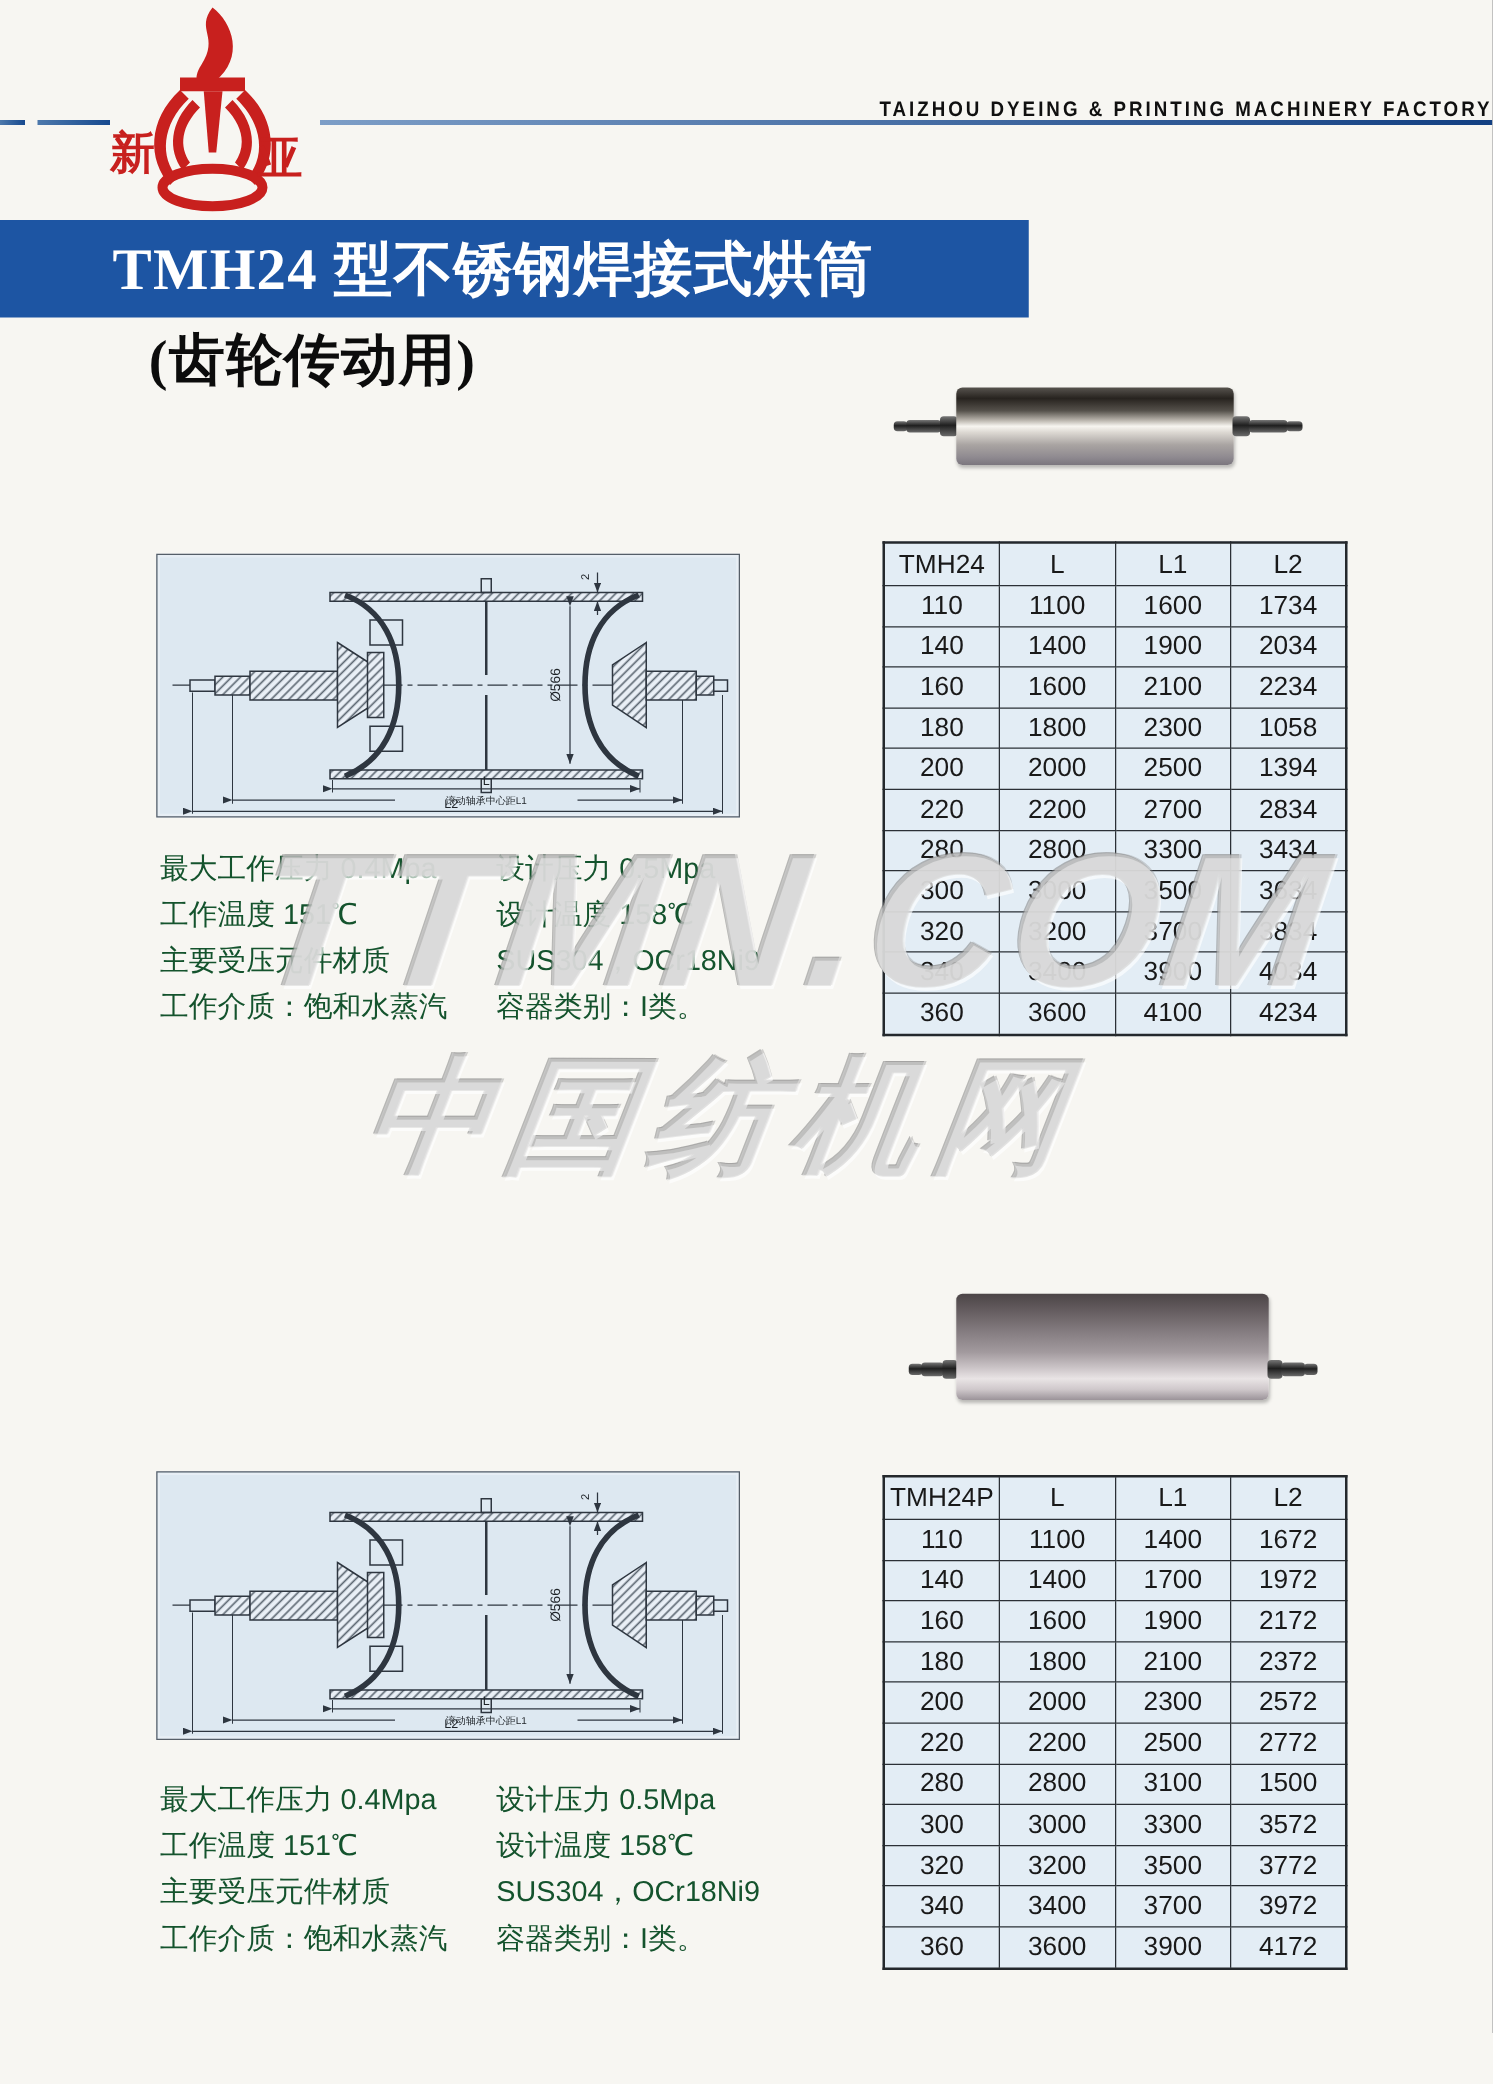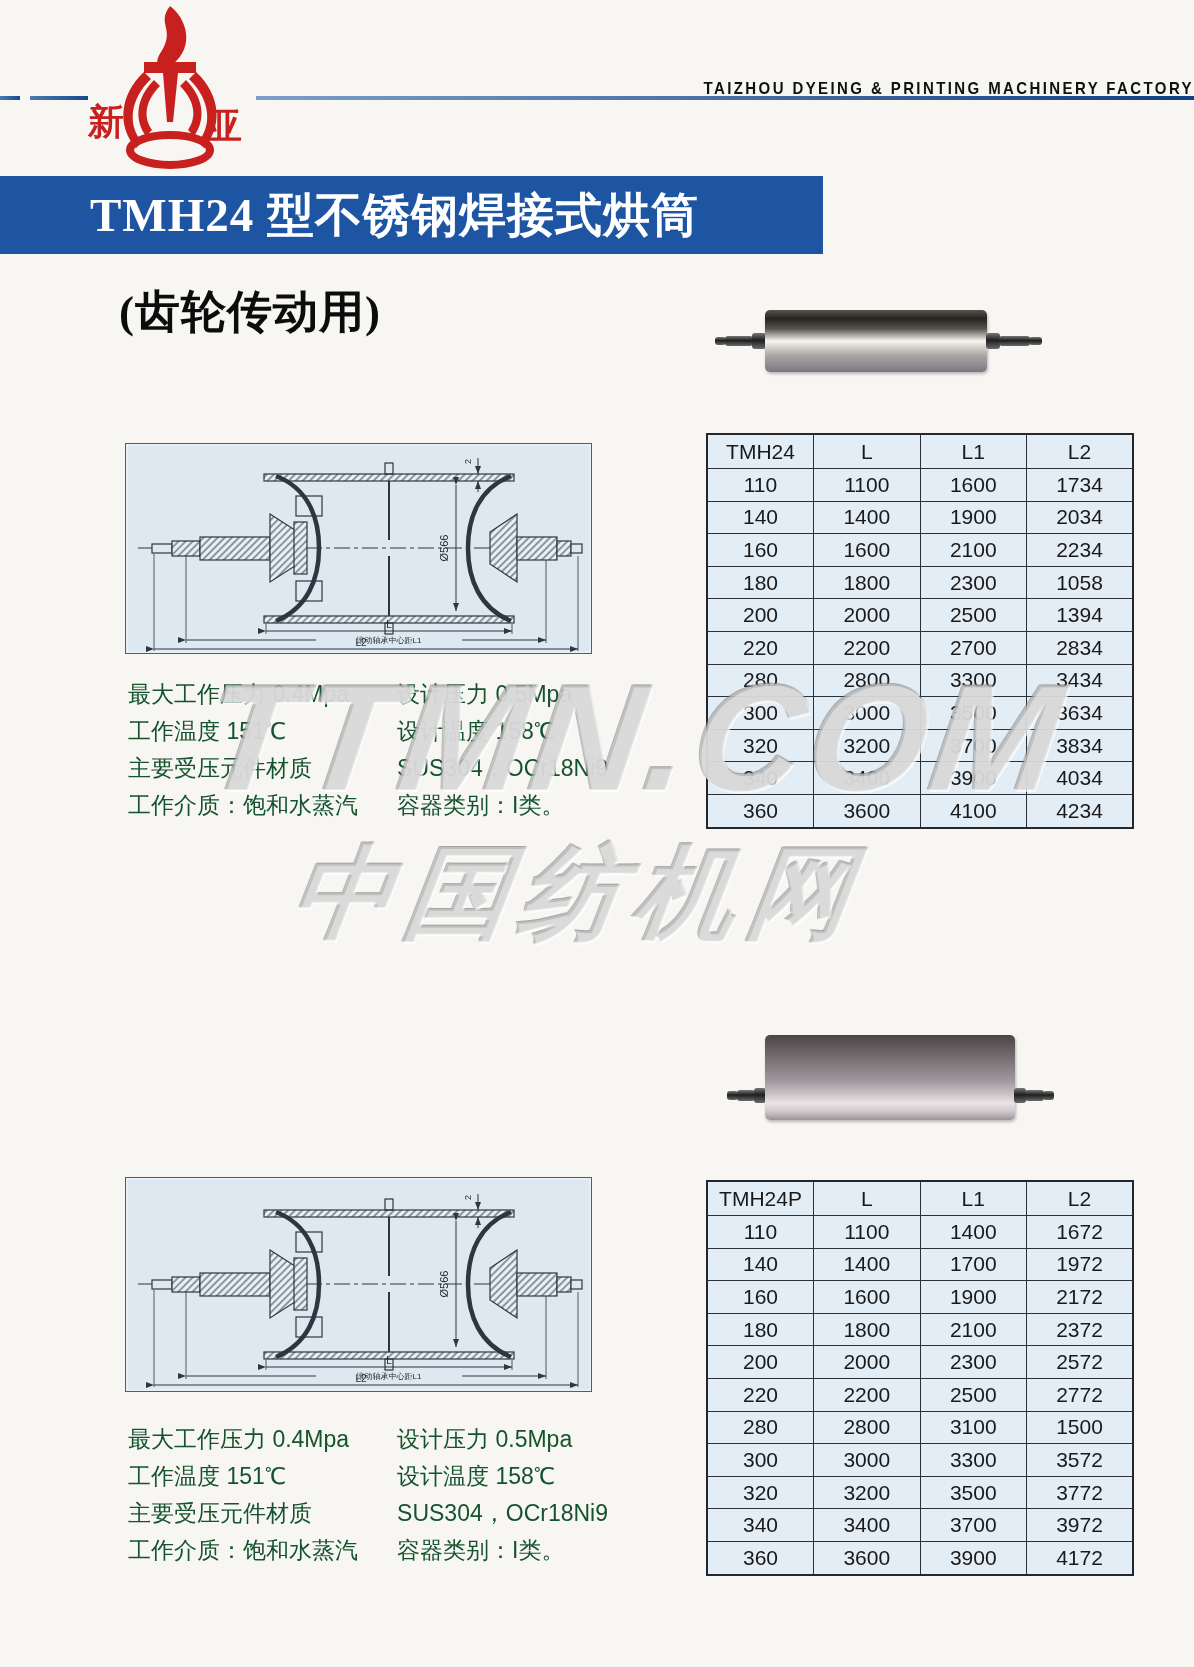--- a/index.html
+++ b/index.html
@@ -16,21 +16,21 @@
   .logo{position:absolute;left:66px;top:2px;width:196px;height:168px;}
 
   
   .banner{position:absolute;left:0;width:823px;height:78px;background:#1d55a3;color:#ffffff;
           display:flex;align-items:center;box-sizing:border-box;padding-left:90px;
           font-family:"Liberation Serif","DejaVu Serif",serif;font-weight:700;font-size:47px;
           letter-spacing:1px;}
   .banner.b1{top:176px;}
   .banner.b2{top:910px;}
   .subtitle{position:absolute;font-family:"Liberation Serif","DejaVu Serif",serif;font-weight:700;
-            font-size:45px;color:#0c0c0c;letter-spacing:1px;margin-top:24px;}
+            font-size:45px;color:#0c0c0c;letter-spacing:1px;}
   .subtitle.s1{left:119px;top:258px;}
   .subtitle.s2{left:108px;top:986px;}
 
   
   .photo{position:absolute;width:345px;height:96px;}
   .photo.ph1{left:712px;top:286px;}
   .photo.ph2{left:710px;top:1028px;}
   .roller{position:absolute;border-radius:5px;box-shadow:1px 2px 3px rgba(0,0,0,.25);}
   .ph1 .roller{left:53px;top:24px;width:222px;height:62px;
     background:linear-gradient(to bottom,#57534e 0%,#27231f 14%,#55514b 30%,#b7b2aa 42%,#f7f5f0 50%,#dcd8d2 58%,#a9a4a2 74%,#8f8a90 90%,#7b767e 100%);}
@@ -58,21 +58,21 @@
   .panel svg{display:block;width:465px;height:100%;}
 
   
   .specs{position:absolute;left:128px;width:480px;display:flex;font-size:23px;color:#14532d;}
   .specs.sp1{top:676px;}
   .specs.sp2{top:1421px;}
   .spec-col{line-height:37px;white-space:nowrap;}
   .spec-col.left{width:292px;}
 
   
-  .dtable{position:absolute;left:706px;width:428px;border-collapse:collapse;background:#e3edf5;
+  .dtable{position:absolute;left:706px;width:372px;border-collapse:collapse;background:#e3edf5;
           font-size:21px;color:#191919;border:2.5px solid #24282c;table-layout:fixed;}
   .dtable th,.dtable td{border:1.6px solid #2b3036;text-align:center;font-weight:400;
           height:31.6px;padding:0;overflow:hidden;}
   .dtable th{height:33px;}
   .dtable.t1{top:433px;}
   .dtable.t2{top:1180px;}
 
   
   .wm{position:absolute;z-index:30;pointer-events:none;font-style:italic;font-weight:700;
       white-space:nowrap;transform:skewX(-8deg);color:rgba(214,214,214,0.55);

